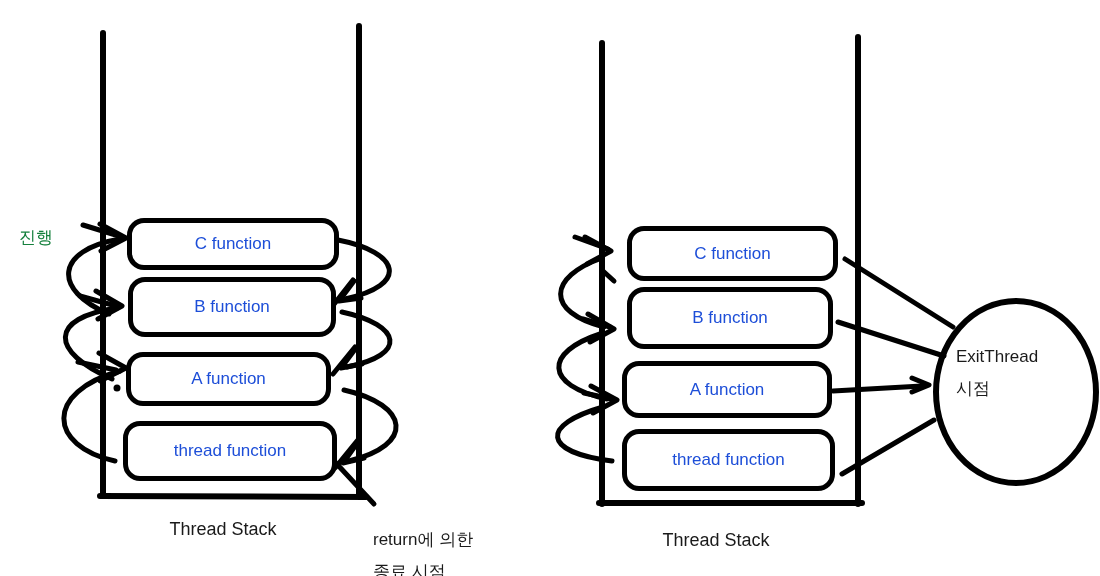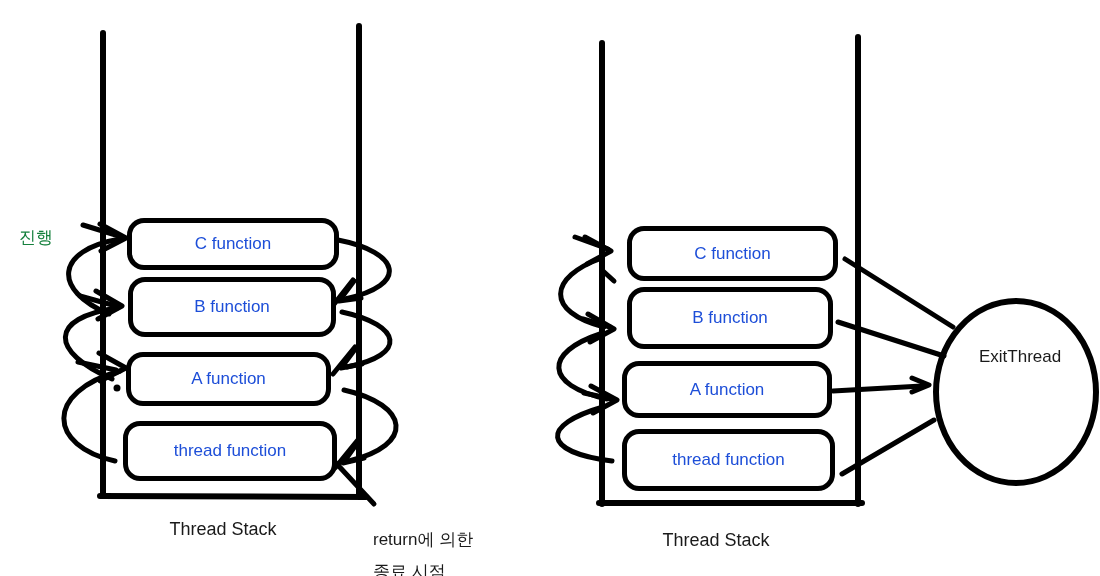--- a/index.html
+++ b/index.html
@@ -132,17 +132,18 @@
   <div class="caption" style="left:140px; top:519px; width:166px;">Thread Stack</div>
   <div class="caption" style="left:633px; top:530px; width:166px;">Thread Stack</div>
 
   <div class="side-label" style="left:19px; top:226px;">진행</div>
 
   <div class="note" style="left:373px; top:504px;margin-top:20px;">
     <div>return에 의한</div>
     <div>종료 시점</div>
   </div>
 
-  <div class="note" style="left:979px; top:341px;">
+  <div class="note" style="left:956px; top:341px;">
     <div>ExitThread</div>
+    <div>시점</div>
   </div>
 
 </div>
 
 </body></html>

